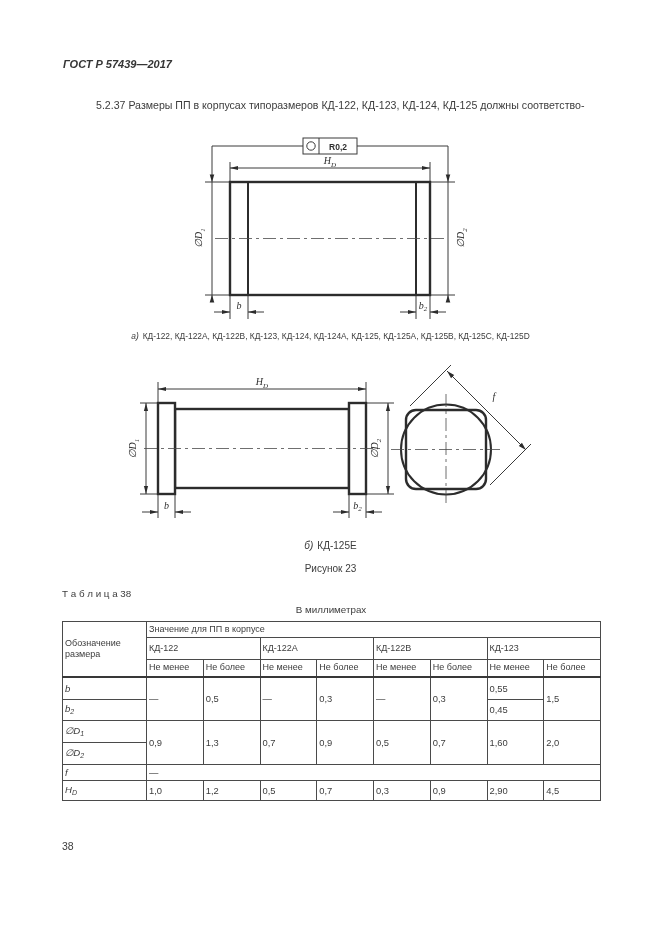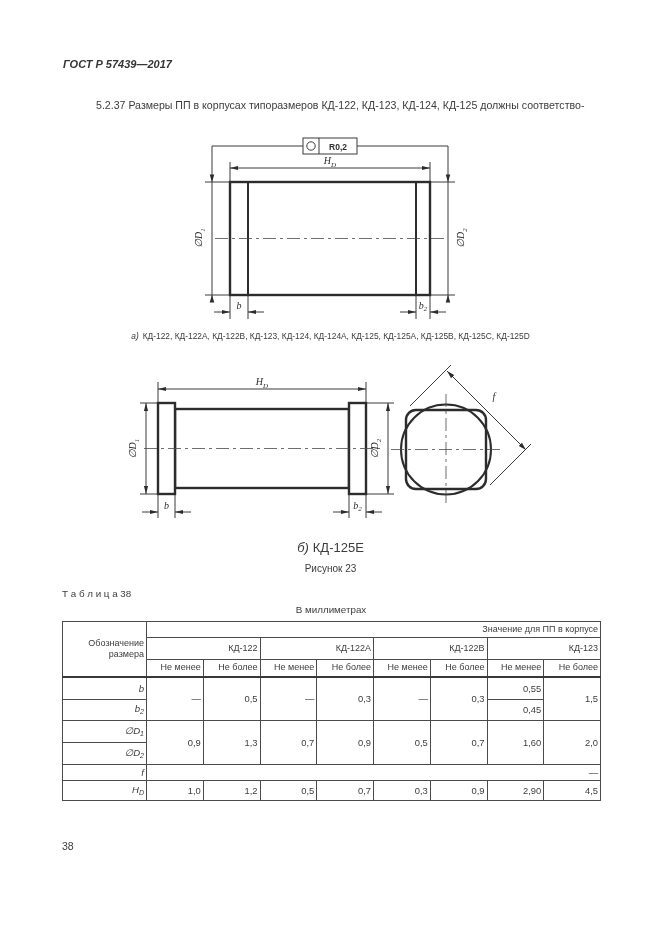--- a/index.html
+++ b/index.html
@@ -18,30 +18,30 @@
   .tl{stroke:#3a3a3a;stroke-width:1;fill:none;}
   .oln{stroke:#2c2c2c;stroke-width:2.4;fill:#ffffff;}
   .ol2{stroke:#2c2c2c;stroke-width:2;fill:none;}
   .cl{stroke:#4a4a4a;stroke-width:0.8;stroke-dasharray:13 4 3 4;fill:none;}
   .ar{fill:#2c2c2c;stroke:none;}
   .dim{font-family:"Liberation Serif", serif;font-style:italic;font-size:10px;}
   .dim .sub{font-size:7px;}
   .tol{font-family:"Liberation Sans", sans-serif;font-weight:bold;font-size:8.5px;}
   .cap{position:absolute;left:0;width:661px;text-align:center;font-size:8.4px;color:#3c3c3c;}
   .cap-a{top:331px;}
-  .cap-b{top:540px;font-size:13px;text-align:center;}
+  .cap-b{top:540px;font-size:10px;text-align:center;}
   .fig-cap{position:absolute;left:0;top:563px;width:661px;text-align:center;font-size:10px;color:#3c3c3c;}
   .cap .pfx{font-style:italic;margin-right:4px;}
   .tbl-label{position:absolute;left:62px;top:588px;font-size:9.8px;color:#3c3c3c;}
   .tbl-units{position:absolute;left:62px;top:604px;width:538px;text-align:center;font-size:9.8px;color:#3c3c3c;}
   .tbl-wrap{position:absolute;left:62px;top:621px;}
   table{border-collapse:collapse;table-layout:fixed;width:538px;}
   col.c0{width:84px;} col.cd{width:56.75px;}
   th,td{
-    border:1px solid #4a4a4a;text-align:right;vertical-align:middle;
+    border:1px solid #4a4a4a;text-align:left;vertical-align:middle;
     font-weight:normal;font-size:9px;line-height:1.2;padding:1px 2px;color:#3c3c3c;
   }
   td{font-size:9.4px;}
   .thick-b{border-bottom:2.5px solid #383838;}
   .rl{font-style:italic;font-size:9.6px;}
   .tsub{font-size:7px;vertical-align:-2px;}
   tr.h1{height:16px;} tr.h2{height:22px;padding-left:20px;} tr.h3{height:17px;}
   tr.rb{height:23px;} tr.rb2{height:21px;} tr.rd{height:22px;} tr.rd2{height:22px;}
   tr.rf{height:16px;} tr.rhd{height:20px;}
   .page-num{position:absolute;left:62px;top:840px;font-size:10.5px;color:#3c3c3c;}

